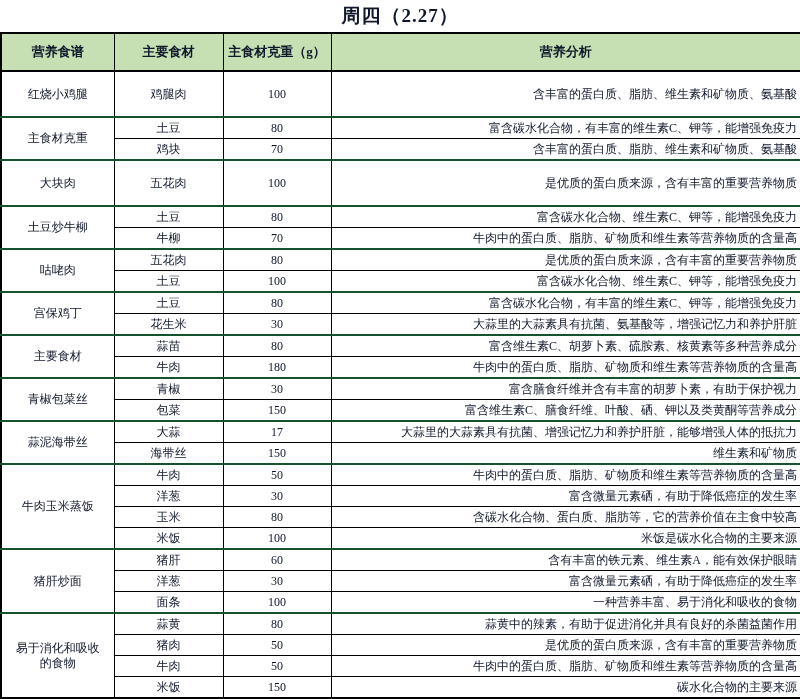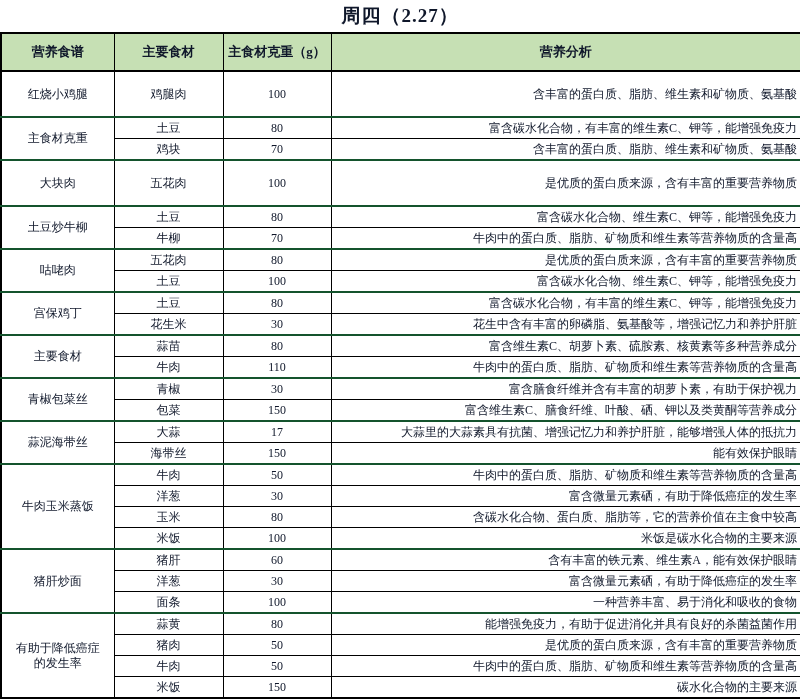--- a/index.html
+++ b/index.html
@@ -135,31 +135,31 @@
         </tr>
         <tr class="group-start">
           <td class="dish" rowspan="2">宫保鸡丁</td>
           <td class="ingredient">土豆</td>
           <td class="weight">80</td>
           <td class="analysis">富含碳水化合物，有丰富的维生素C、钾等，能增强免疫力</td>
         </tr>
         <tr>
           <td class="ingredient">花生米</td>
           <td class="weight">30</td>
-          <td class="analysis">花生中含有丰富的卵磷脂、氨基酸等，增强记忆力和养护肝脏</td>
+          <td class="analysis">大蒜里的大蒜素具有抗菌、氨基酸等，增强记忆力和养护肝脏</td>
         </tr>
         <tr class="group-start">
           <td class="dish" rowspan="2">主要食材</td>
           <td class="ingredient">蒜苗</td>
           <td class="weight">80</td>
           <td class="analysis">富含维生素C、胡萝卜素、硫胺素、核黄素等多种营养成分</td>
         </tr>
         <tr>
           <td class="ingredient">牛肉</td>
-          <td class="weight">110</td>
+          <td class="weight">180</td>
           <td class="analysis">牛肉中的蛋白质、脂肪、矿物质和维生素等营养物质的含量高</td>
         </tr>
         <tr class="group-start">
           <td class="dish" rowspan="2">青椒包菜丝</td>
           <td class="ingredient">青椒</td>
           <td class="weight">30</td>
           <td class="analysis">富含膳食纤维并含有丰富的胡萝卜素，有助于保护视力</td>
         </tr>
         <tr>
           <td class="ingredient">包菜</td>
@@ -168,21 +168,21 @@
         </tr>
         <tr class="group-start">
           <td class="dish" rowspan="2">蒜泥海带丝</td>
           <td class="ingredient">大蒜</td>
           <td class="weight">17</td>
           <td class="analysis">大蒜里的大蒜素具有抗菌、增强记忆力和养护肝脏，能够增强人体的抵抗力</td>
         </tr>
         <tr>
           <td class="ingredient">海带丝</td>
           <td class="weight">150</td>
-          <td class="analysis">能有效保护眼睛</td>
+          <td class="analysis">维生素和矿物质</td>
         </tr>
         <tr class="group-start">
           <td class="dish" rowspan="4">牛肉玉米蒸饭</td>
           <td class="ingredient">牛肉</td>
           <td class="weight">50</td>
           <td class="analysis">牛肉中的蛋白质、脂肪、矿物质和维生素等营养物质的含量高</td>
         </tr>
         <tr>
           <td class="ingredient">洋葱</td>
           <td class="weight">30</td>
@@ -208,24 +208,24 @@
           <td class="ingredient">洋葱</td>
           <td class="weight">30</td>
           <td class="analysis">富含微量元素硒，有助于降低癌症的发生率</td>
         </tr>
         <tr>
           <td class="ingredient">面条</td>
           <td class="weight">100</td>
           <td class="analysis">一种营养丰富、易于消化和吸收的食物</td>
         </tr>
         <tr class="group-start">
-          <td class="dish" rowspan="4">有助于降低癌症的发生率</td>
+          <td class="dish" rowspan="4">易于消化和吸收的食物</td>
           <td class="ingredient">蒜黄</td>
           <td class="weight">80</td>
-          <td class="analysis">能增强免疫力，有助于促进消化并具有良好的杀菌益菌作用</td>
+          <td class="analysis">蒜黄中的辣素，有助于促进消化并具有良好的杀菌益菌作用</td>
         </tr>
         <tr>
           <td class="ingredient">猪肉</td>
           <td class="weight">50</td>
           <td class="analysis">是优质的蛋白质来源，含有丰富的重要营养物质</td>
         </tr>
         <tr>
           <td class="ingredient">牛肉</td>
           <td class="weight">50</td>
           <td class="analysis">牛肉中的蛋白质、脂肪、矿物质和维生素等营养物质的含量高</td>

